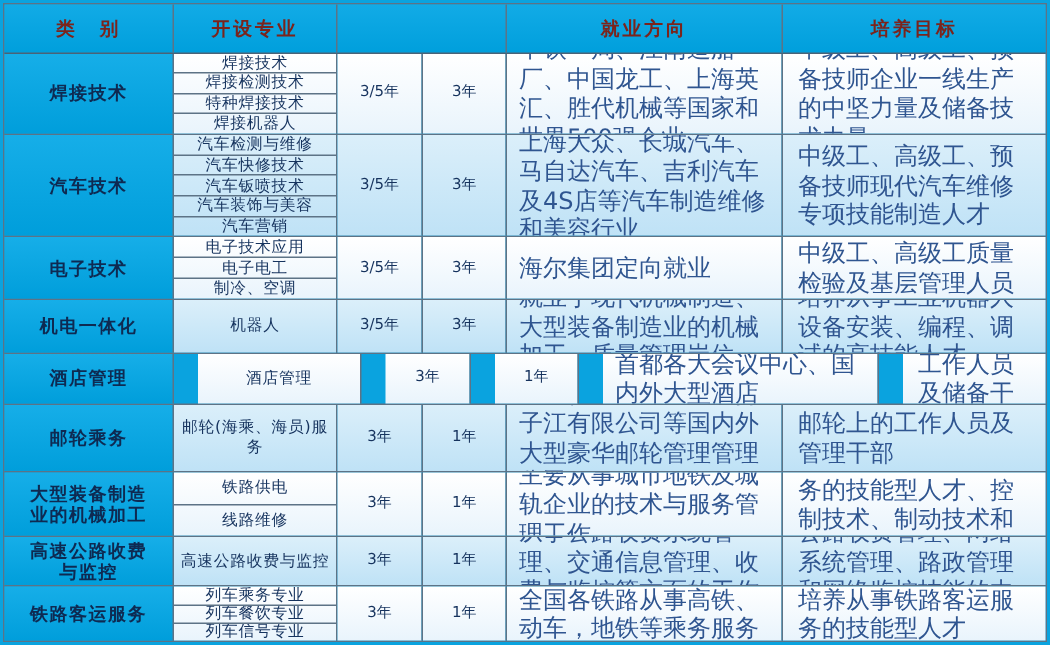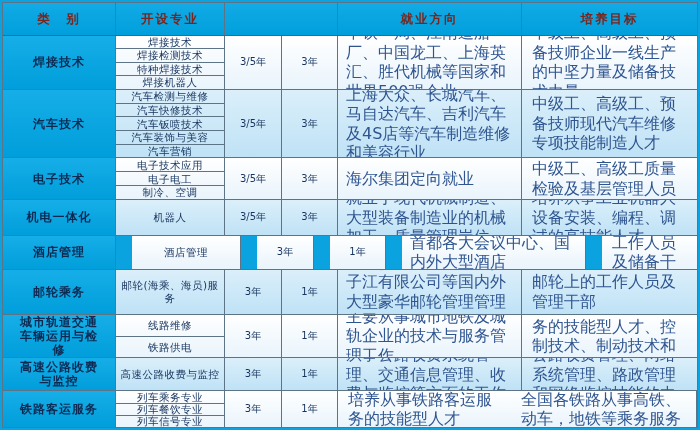--- a/index.html
+++ b/index.html
@@ -122,24 +122,24 @@
       <div class="majors">
         <div class="cell major">邮轮(海乘、海员)服务</div>
       </div>
       <div class="cell dur jr-b">3年</div>
       <div class="cell dur sr-b">1年</div>
       <div class="cell txt emp-w">青岛俊海船舶、武汉扬子江有限公司等国内外大型豪华邮轮管理管理公司</div>
       <div class="cell txt goal-w">邮轮上的工作人员及管理干部</div>
     </div>
 
     <div class="row g-white" style="flex:44 1 0;">
-      <div class="cell cat cat-w">城市轨道交通车辆运用与检修</div>
+      <div class="cell cat cat-w">大型装备制造业的机械加工</div>
       <div class="majors">
+        <div class="cell major">铁路供电</div>
         <div class="cell major">线路维修</div>
-        <div class="cell major">铁路供电</div>
       </div>
       <div class="cell dur jr-b">3年</div>
       <div class="cell dur sr-b">1年</div>
       <div class="cell txt emp-w">主要从事城市地铁及城轨企业的技术与服务管理工作</div>
       <div class="cell txt goal-w">培养从事铁路客运服务的技能型人才、控制技术、制动技术和车辆机电设备技术</div>
     </div>
 
     <div class="row g-blue" style="flex:33 1 0;">
       <div class="cell cat cat-w">高速公路收费与监控</div>
       <div class="majors">
@@ -153,18 +153,18 @@
 
     <div class="row g-white" style="flex:37 1 0;">
       <div class="cell cat cat-w">铁路客运服务</div>
       <div class="majors">
         <div class="cell major">列车乘务专业</div>
         <div class="cell major">列车餐饮专业</div>
         <div class="cell major">列车信号专业</div>
       </div>
       <div class="cell dur jr-b">3年</div>
       <div class="cell dur sr-b">1年</div>
+      <div class="cell txt emp-w">全国各铁路从事高铁、动车，地铁等乘务服务</div>
       <div class="cell txt goal-w">培养从事铁路客运服务的技能型人才</div>
-      <div class="cell txt emp-w">全国各铁路从事高铁、动车，地铁等乘务服务</div>
     </div>
 
   </div>
 </div>
 
 </body></html>

